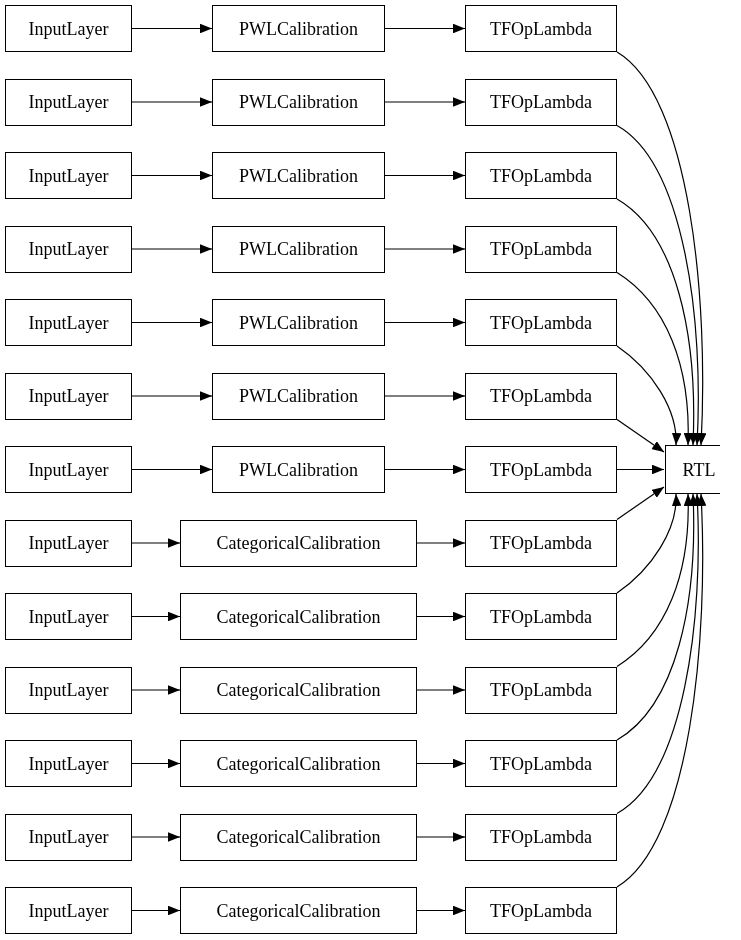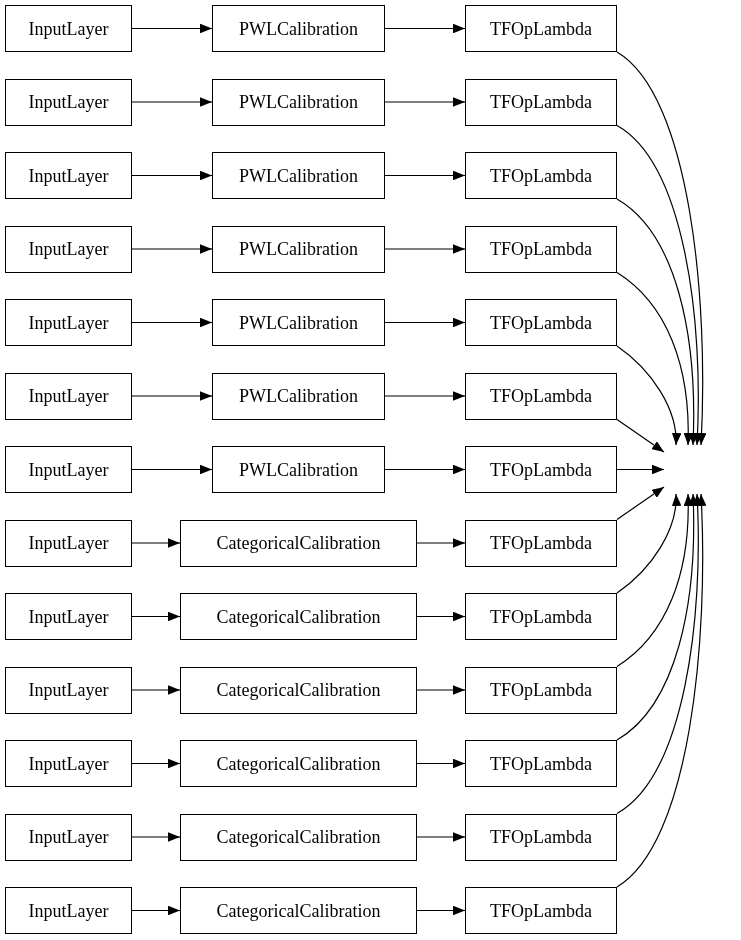--- a/index.html
+++ b/index.html
@@ -126,14 +126,15 @@
 
     <div class="node row-input" style="left: 5px; top: 813.5px; width: 127px; height: 47px;">InputLayer</div>
     <div class="node row-calib" style="left: 180px; top: 813.5px; width: 237px; height: 47px;">CategoricalCalibration</div>
     <div class="node row-lambda" style="left: 465px; top: 813.5px; width: 152px; height: 47px;">TFOpLambda</div>
 
     <div class="node row-input" style="left: 5px; top: 887px; width: 127px; height: 47px;">InputLayer</div>
     <div class="node row-calib" style="left: 180px; top: 887px; width: 237px; height: 47px;">CategoricalCalibration</div>
     <div class="node row-lambda" style="left: 465px; top: 887px; width: 152px; height: 47px;">TFOpLambda</div>
   </div>
 
+  <div class="node" id="rtl-node" style="left:665px;top:445px;width:68px;height:49px;">RTL</div>
 
 </div>
 
 </body></html>

